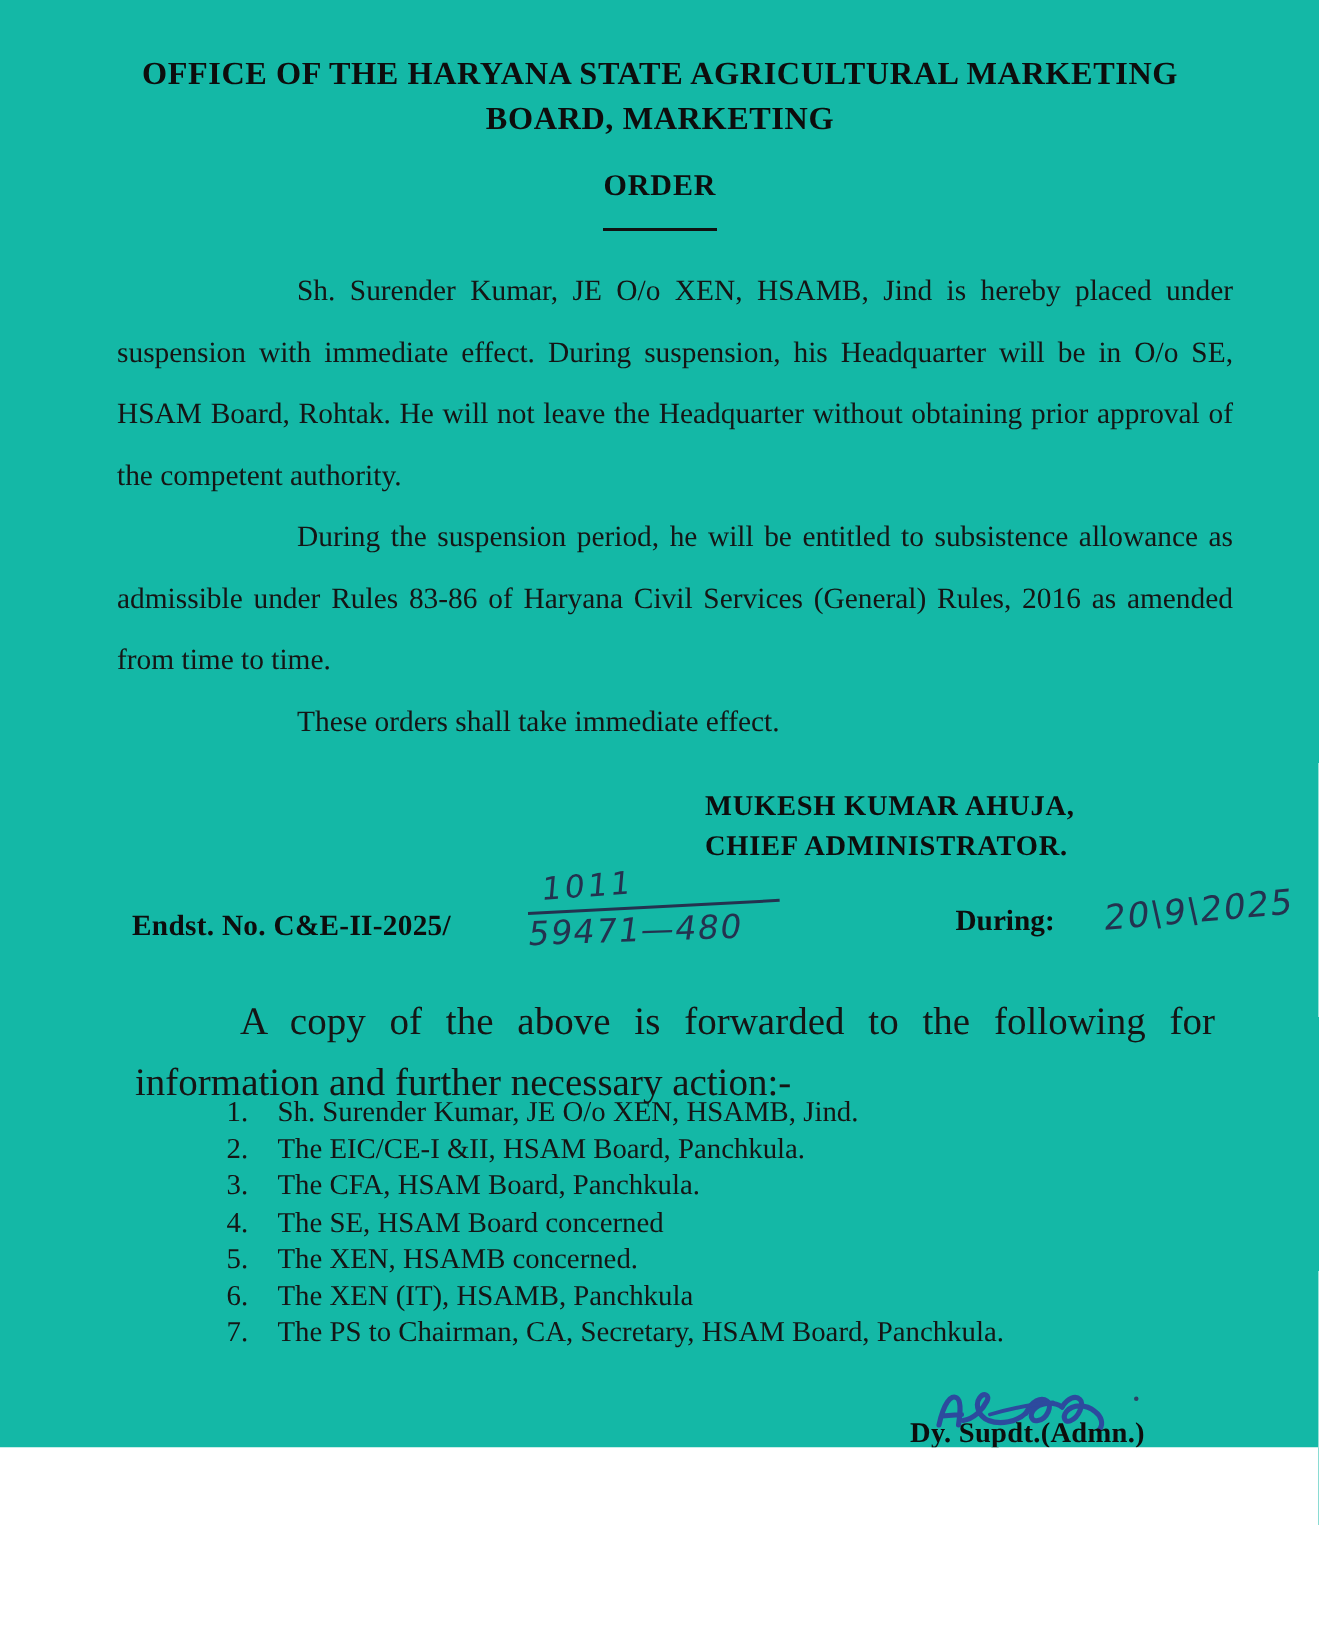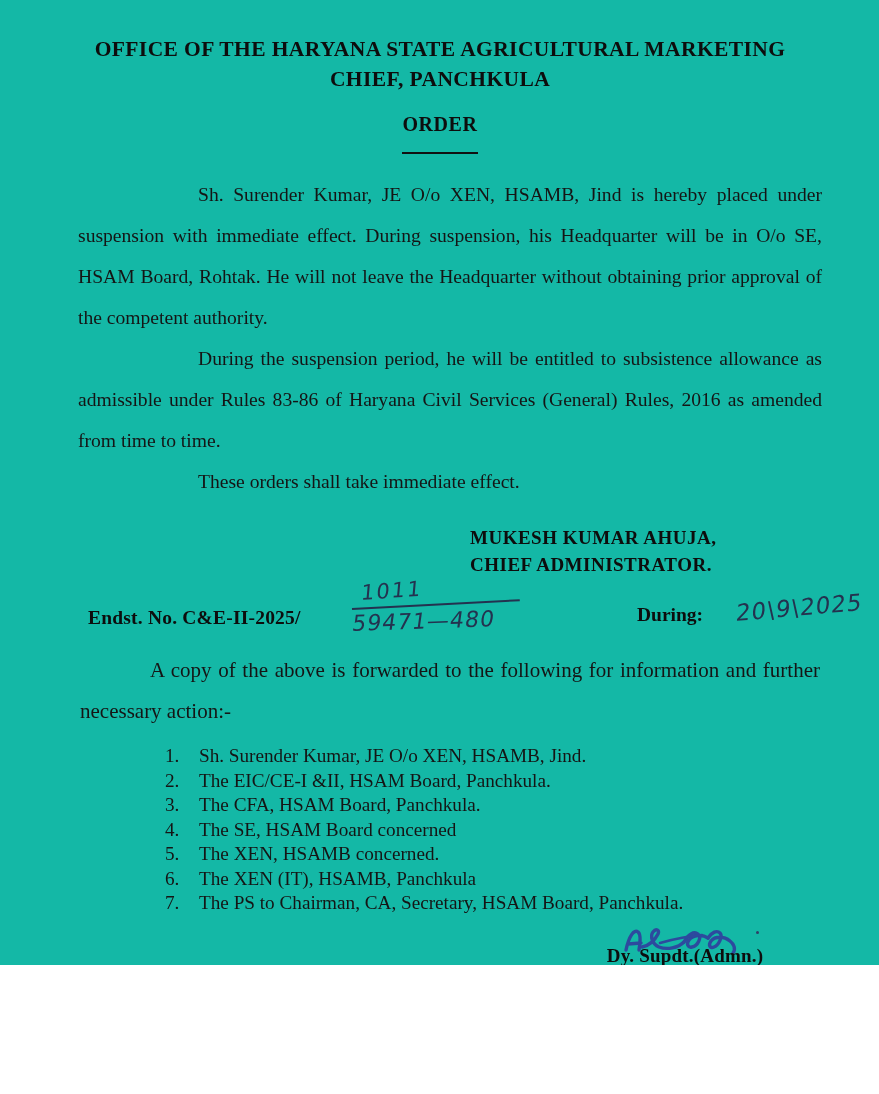--- a/index.html
+++ b/index.html
@@ -165,33 +165,33 @@
 
   
   .forward-block {
     position: absolute;
     left: 78px;
     top: 648px;
     width: 744px;
   }
   .forward-para {
     text-align: justify;
-    font-size: 21px;
+    font-size: 26px;
     line-height: 41px;
     text-indent: 70px;
-    margin: 2px;
+    margin: 12px;
     color: #151515;
   }
 
   
   .copy-list {
     position: absolute;
     left: 148px;
     top: 727px;
-    margin: 17px;
+    margin: 3px;
     padding: 0;
     list-style: none;
   }
   .copy-list li {
     font-size: 19.2px;
     line-height: 24.5px;
     color: #151515;
     white-space: nowrap;
   }
   .copy-list .num {
@@ -230,21 +230,21 @@
     background: #2f3f66;
   }
 </style>
 </head>
 <body>
 
 <div class="page">
 
   <div class="doc-header">
     <span class="hdr-line">OFFICE OF THE HARYANA STATE AGRICULTURAL MARKETING</span>
-    <span class="hdr-line">CHIEF, PANCHKULA</span>
+    <span class="hdr-line">BOARD, MARKETING</span>
   </div>
 
   <div class="order-title-wrap">
     <span class="order-title">ORDER</span>
   </div>
 
   <div class="body-block">
     <p class="para">Sh. Surender Kumar, JE O/o XEN, HSAMB, Jind is hereby placed under suspension with immediate effect.  During suspension, his Headquarter will be in O/o SE, HSAM Board, Rohtak. He will not leave the Headquarter without obtaining prior approval of the competent authority.</p>
     <p class="para">During the suspension period, he will be entitled to subsistence allowance as admissible under Rules 83-86 of Haryana Civil Services (General) Rules, 2016 as amended from time to time.</p>
     <p class="para-short">These orders shall take immediate effect.</p>

